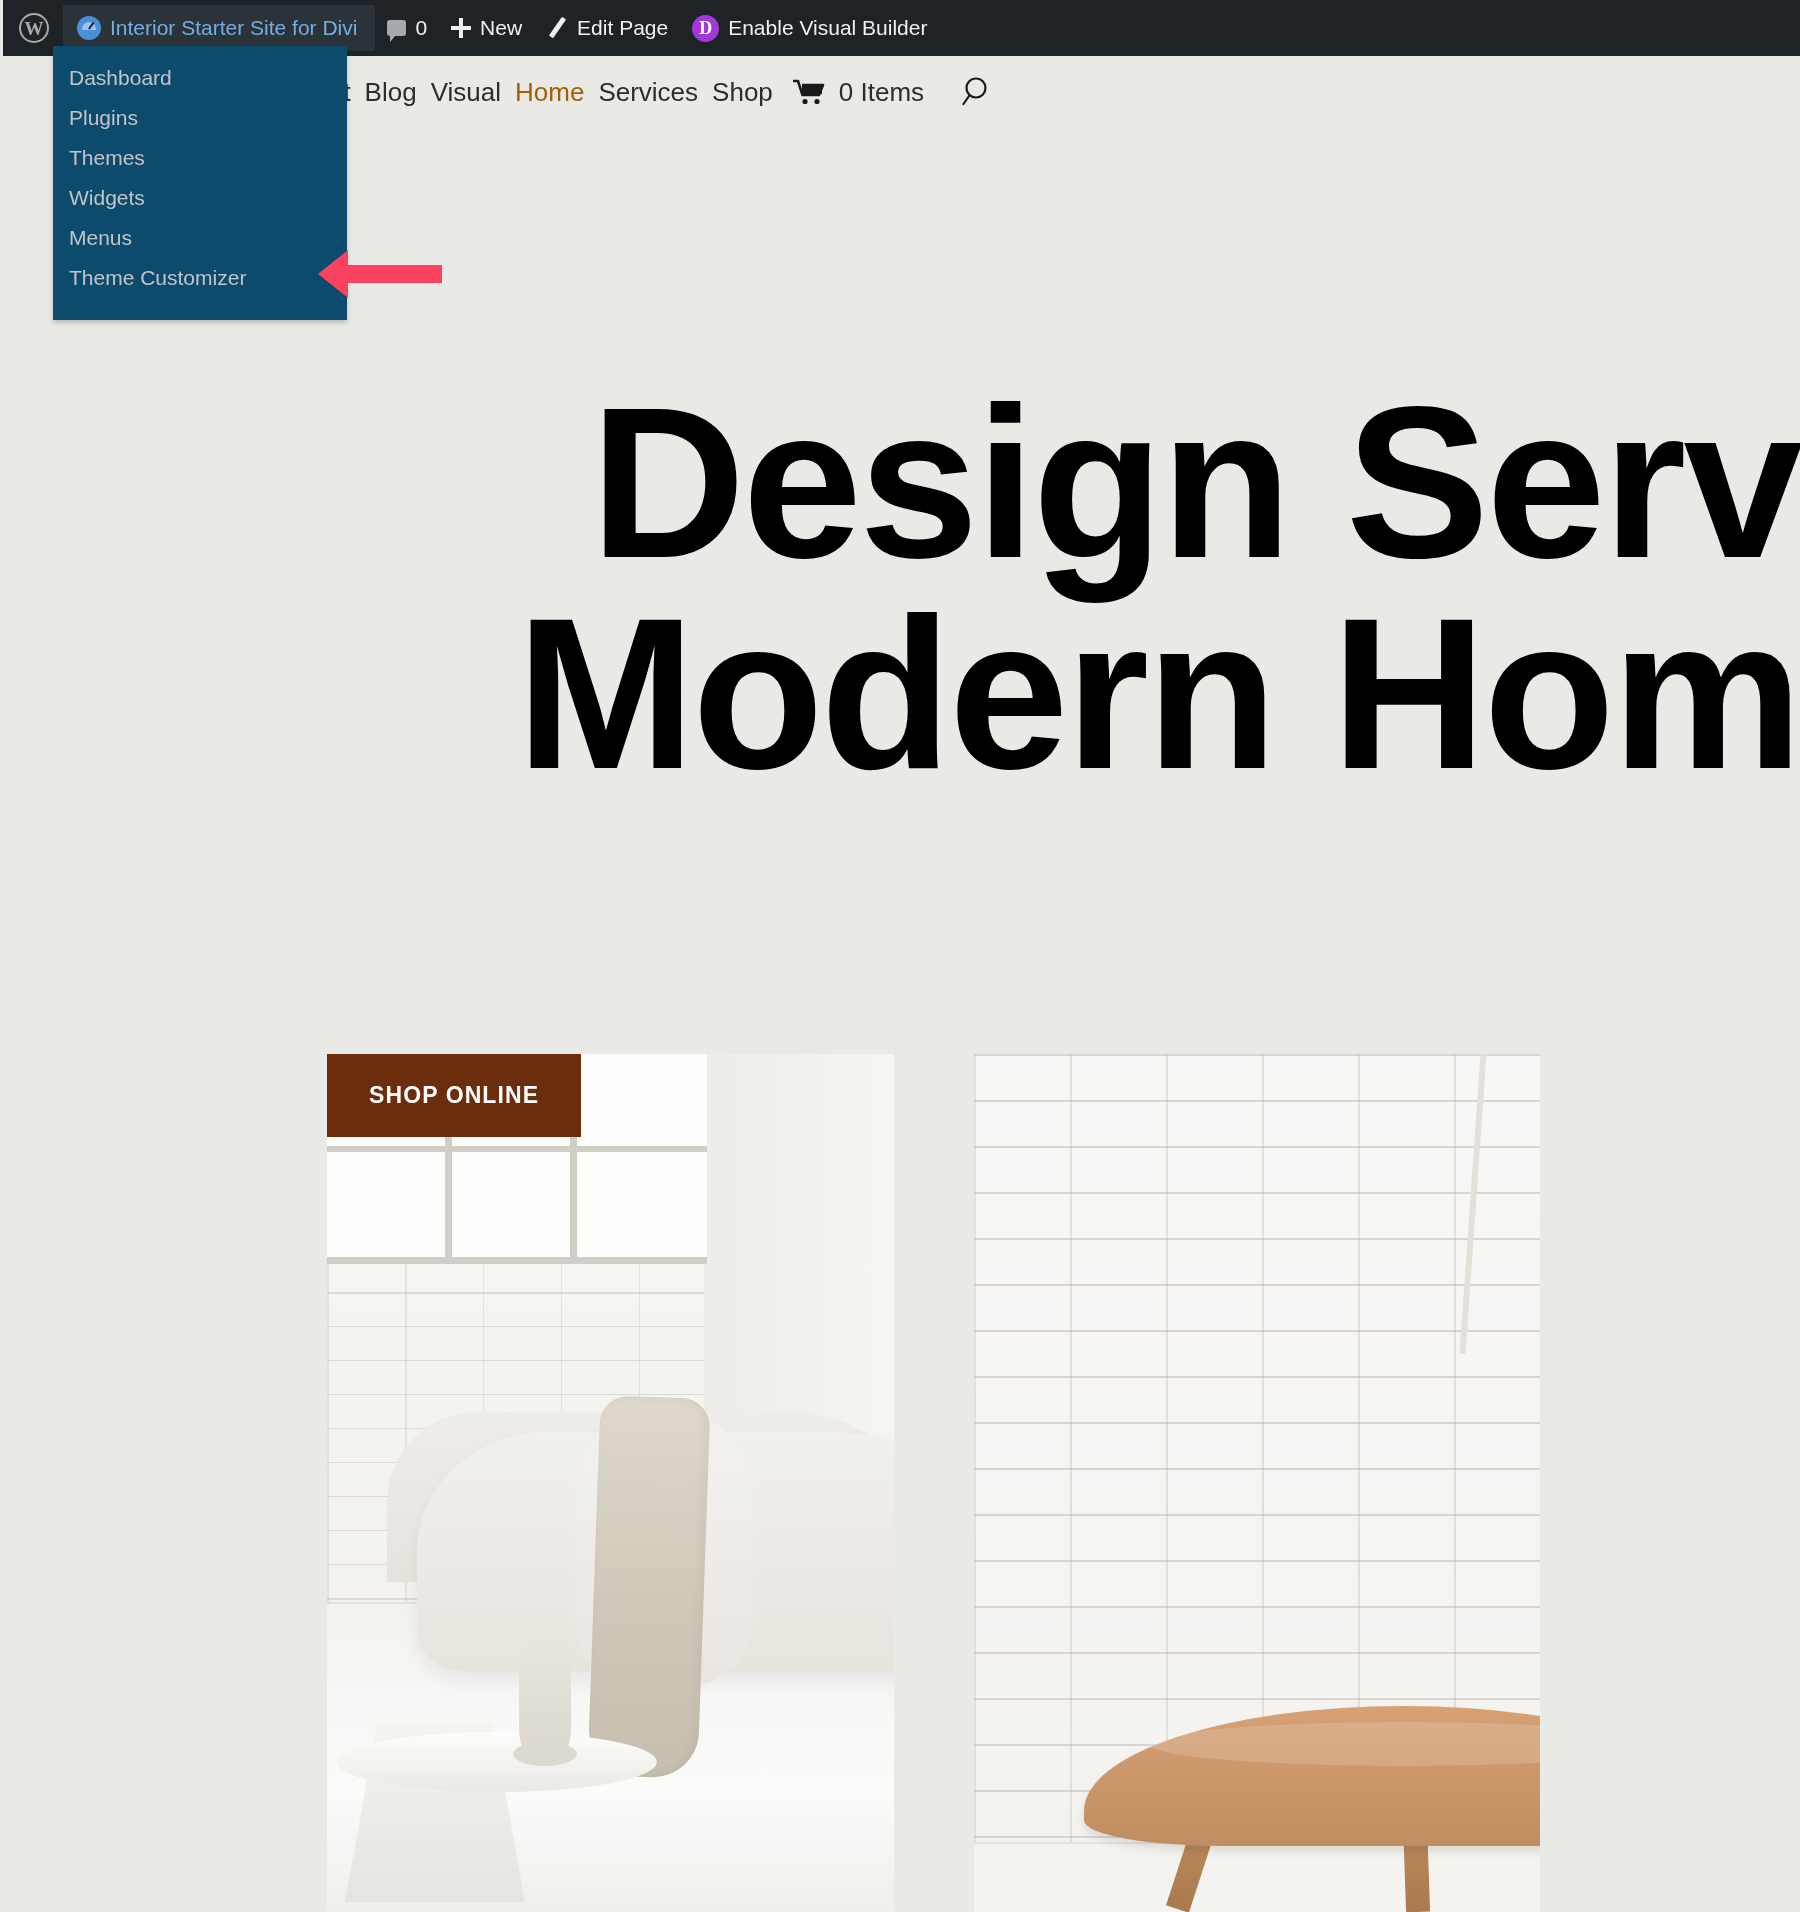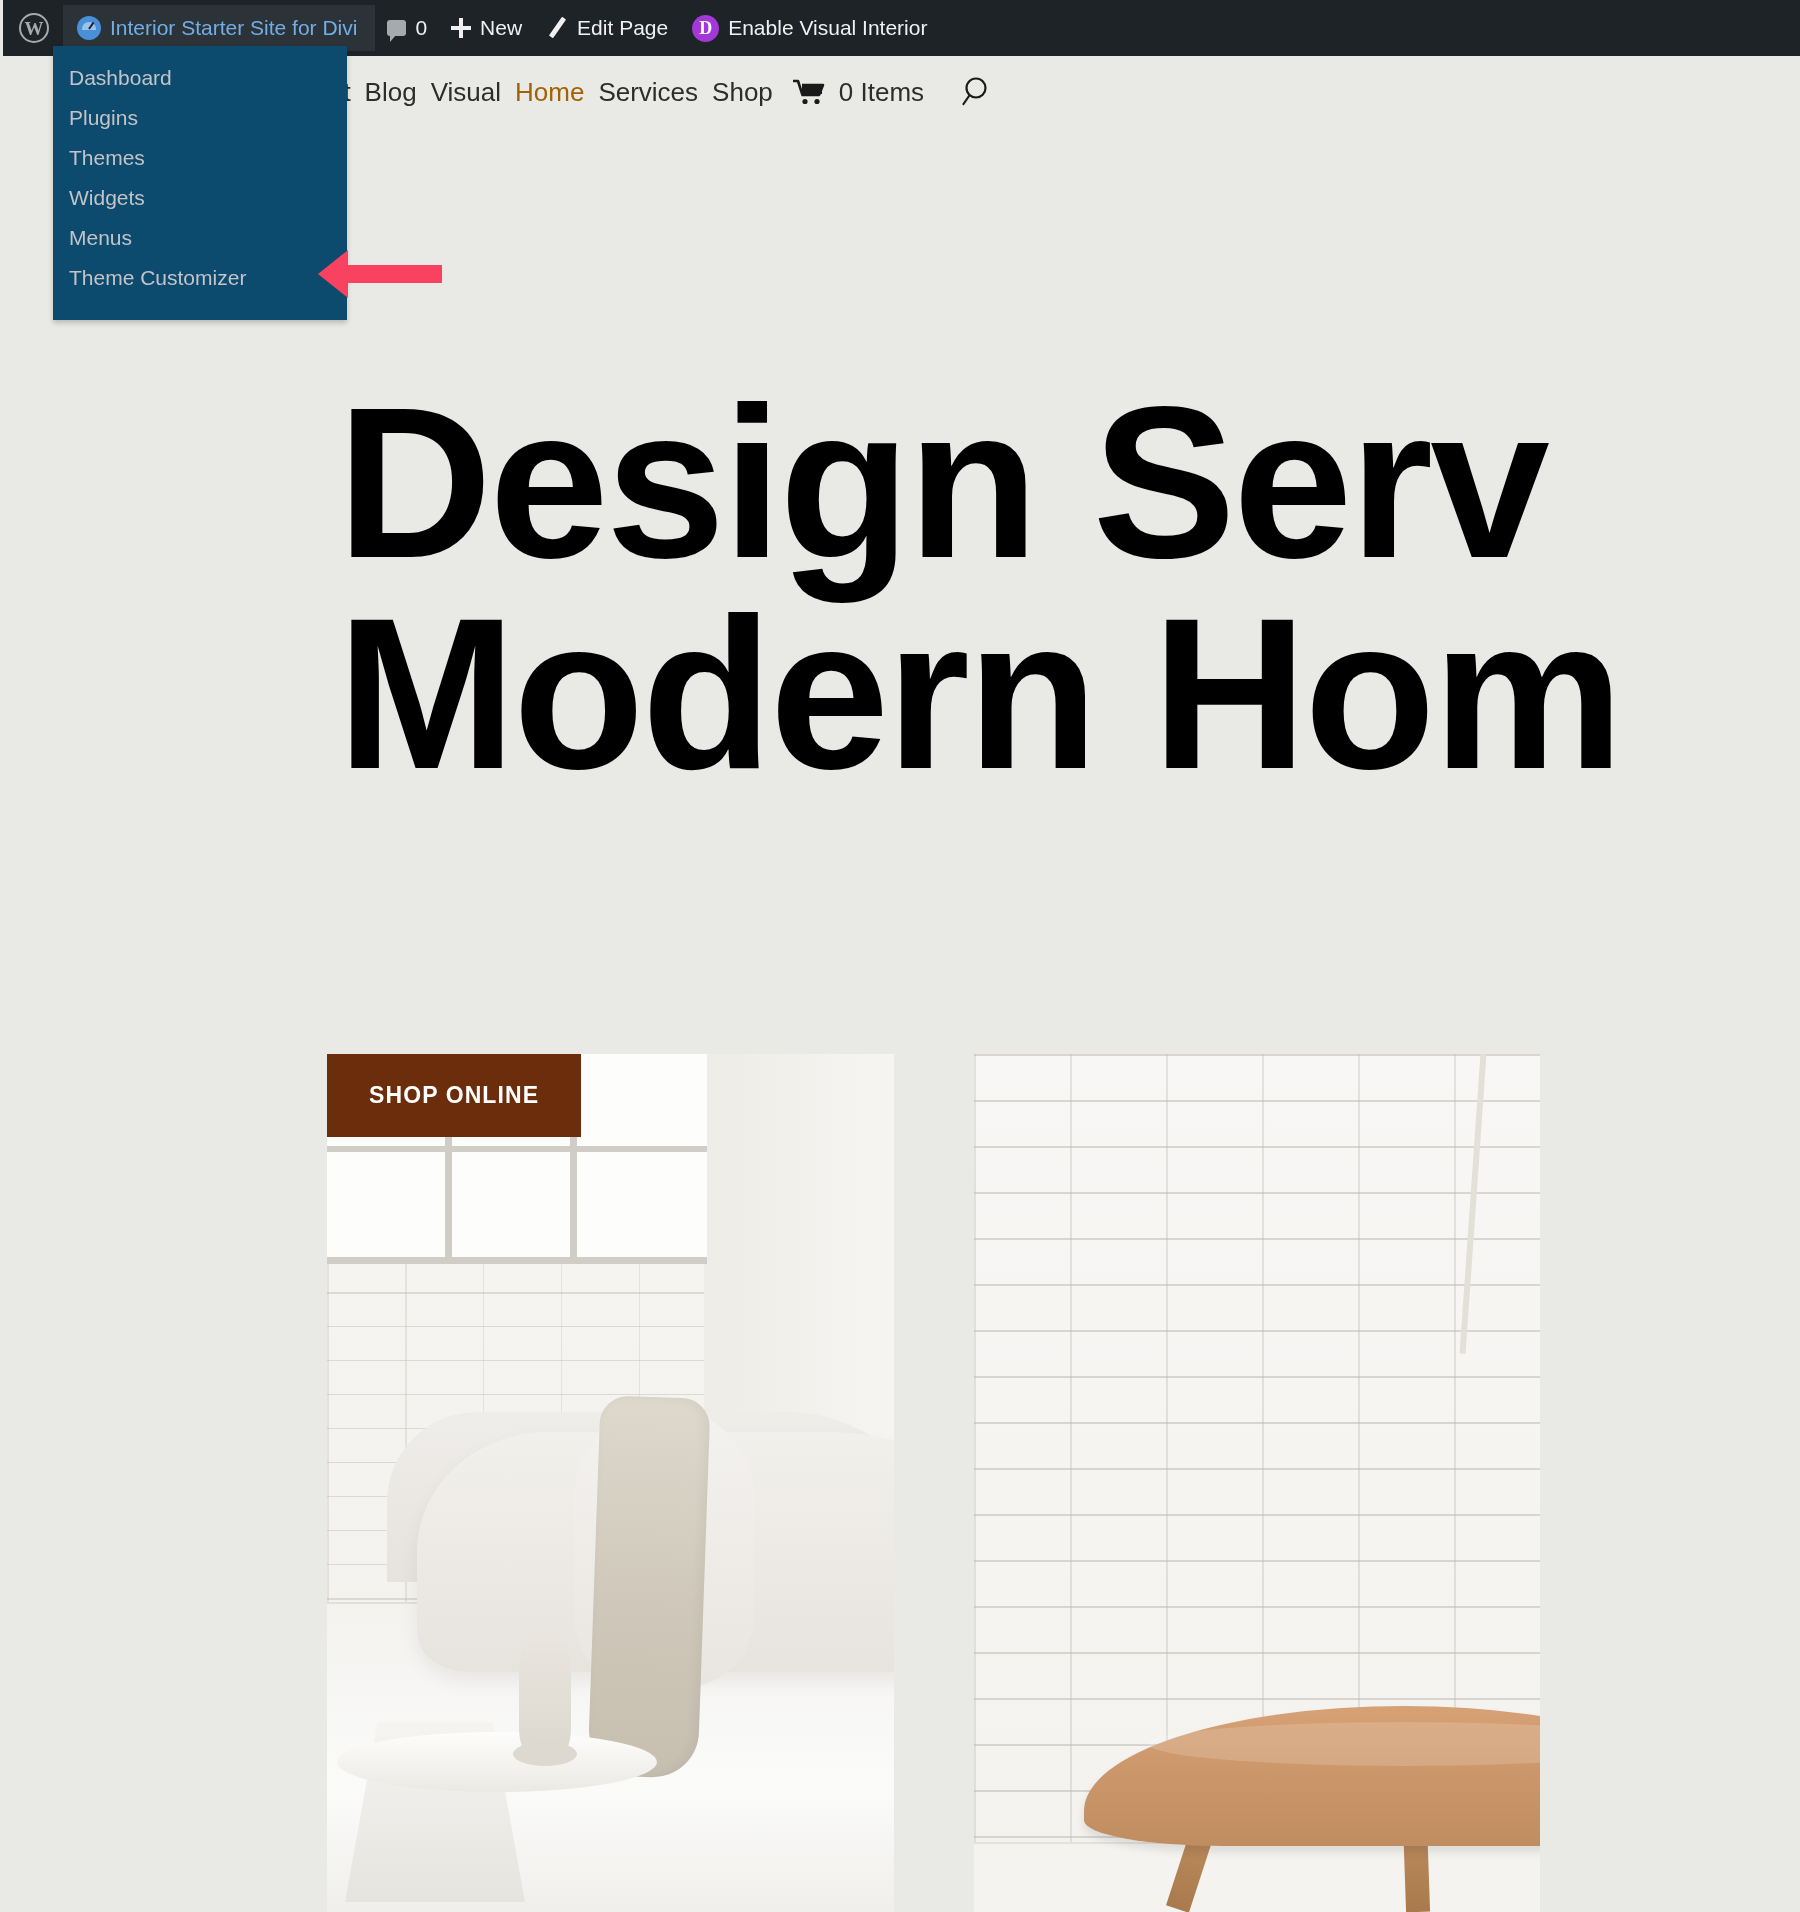--- a/index.html
+++ b/index.html
@@ -218,20 +218,21 @@
     cursor: pointer;
     width: 34px; height: 34px;
     flex: none;
   }
 
   
   .hero {
     position: absolute;
     top: 138px; left: 0;
     width: 1800px;
+    text-align: right;
   }
   .hero-title {
     margin-left: 337px;
     margin-top: 240px;
     font-family: "Liberation Sans", sans-serif;
     font-weight: 700;
     font-size: 215px;
     line-height: 0.98;
     letter-spacing: -3px;
     color: #000;
@@ -444,21 +445,21 @@
     <span>New</span>
   </div>
 
   <div class="ab-item">
     <span class="pencil-icon"></span>
     <span>Edit Page</span>
   </div>
 
   <div class="ab-item">
     <span class="divi-d">D</span>
-    <span>Enable Visual Interior</span>
+    <span>Enable Visual Builder</span>
   </div>
 </div>
 
 <div class="admin-dropdown">
   <div class="dd-item">
     <span>Dashboard</span>
   </div>
   <div class="dd-item">
     <span>Plugins</span>
   </div>

